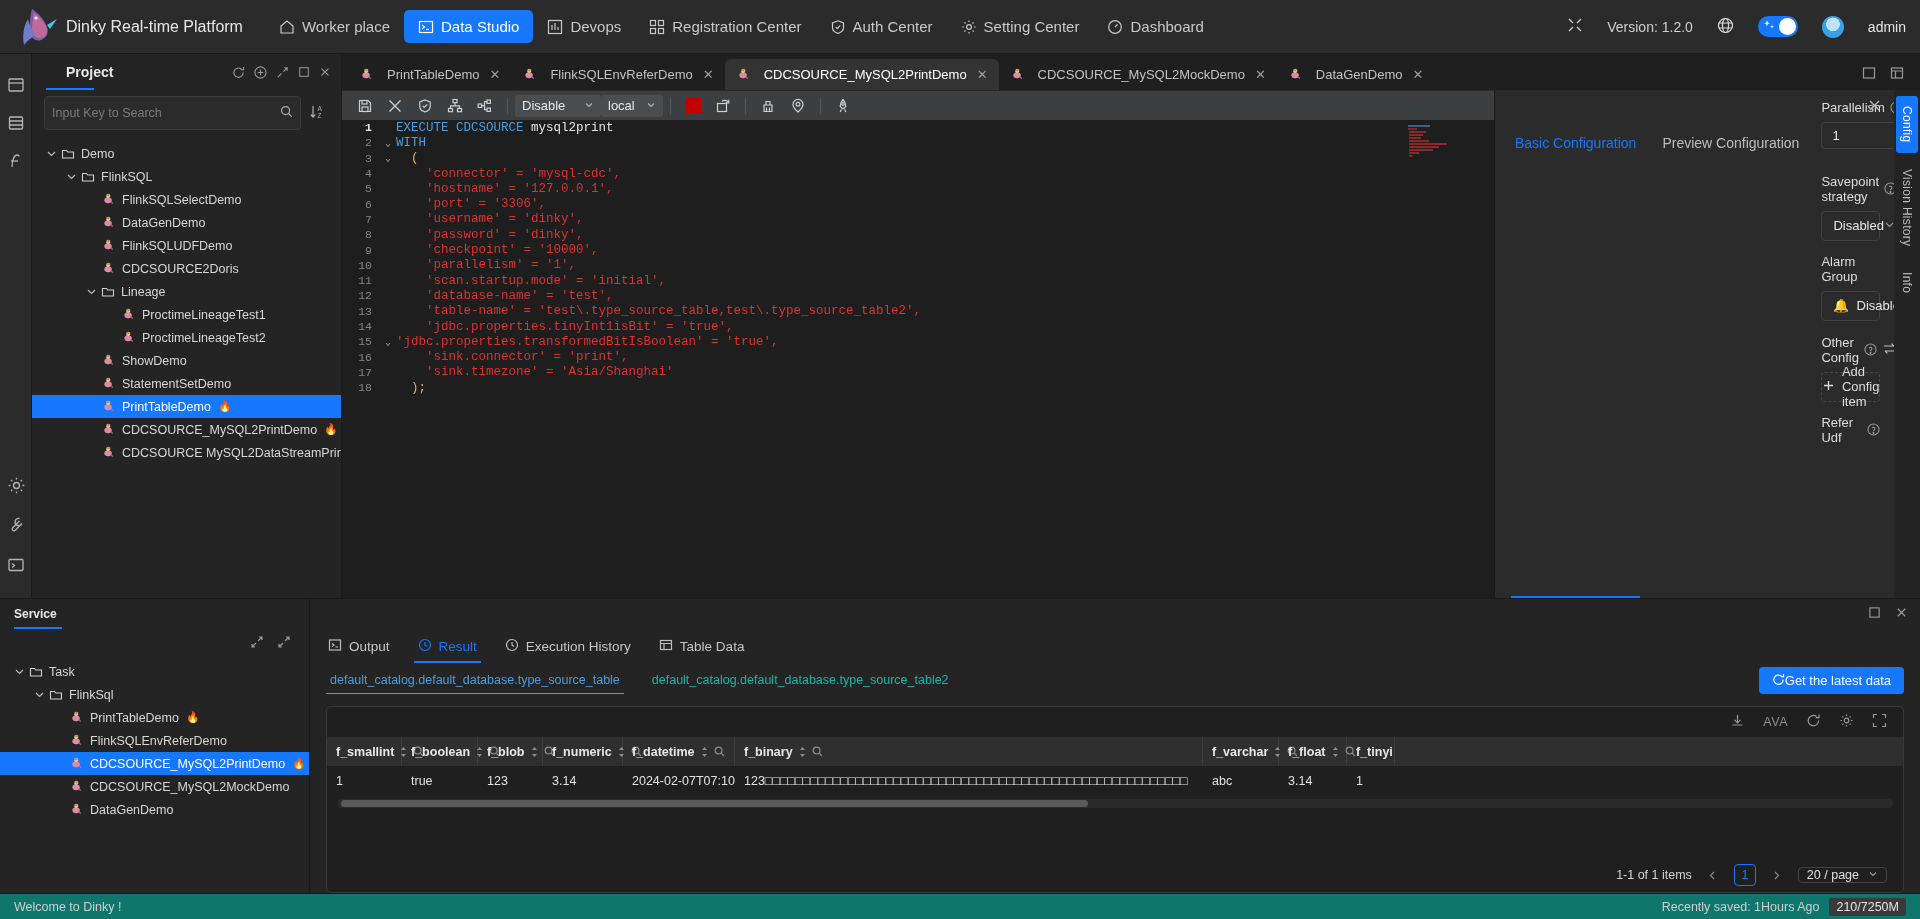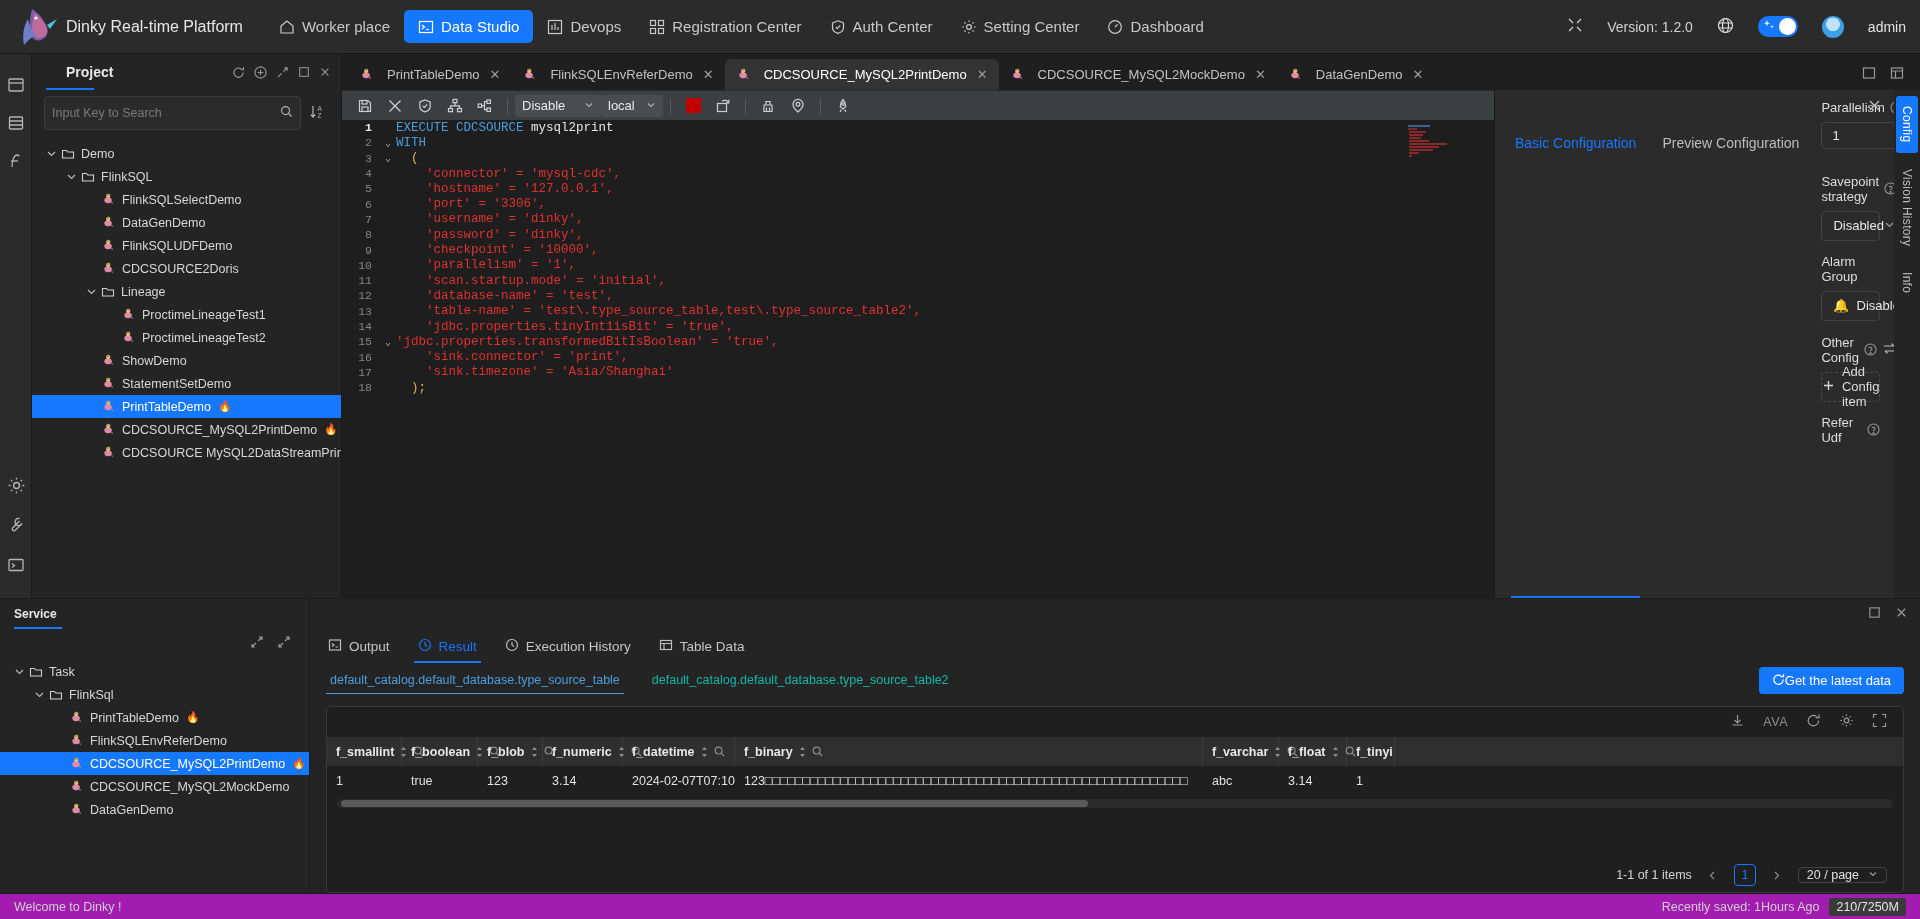--- a/index.html
+++ b/index.html
@@ -190,21 +190,21 @@
   .pager { display:flex; align-items:center; justify-content:flex-end; gap:10px; padding:8px 16px 6px 0;
            font-size:12.5px; color:#d4d4d4; }
   .pgbtn { width:22px; height:22px; display:flex; align-items:center; justify-content:center;
            color:#8a8a8a; }
   .pgnum { width:22px; height:22px; border:1px solid #1677ff; border-radius:4px; color:#1677ff;
            display:flex; align-items:center; justify-content:center; }
   .pgsel { height:16px; border:1px solid #434343; border-radius:4px; display:flex; align-items:center;
            gap:9px; padding:0 8px; color:#e0e0e0; }
 
   
-  .status { height:26px; flex:0 0 26px; background:#a21caf; display:flex; align-items:center;
+  .status { height:26px; flex:0 0 26px; background:#0f766e; display:flex; align-items:center;
             padding:0 14px; font-size:12.5px; color:#cfcfcf; border-top:1px solid #1a1a1a; }
   .status .right { margin-left:auto; display:flex; align-items:center; gap:10px; }
   .mem { background:#3a3a3a; padding:2px 7px; border-radius:2px; color:#e4e4e4; }
 </style>
 </head>
 <body>
 
 <div class="app">
 
   <div class="topbar">

